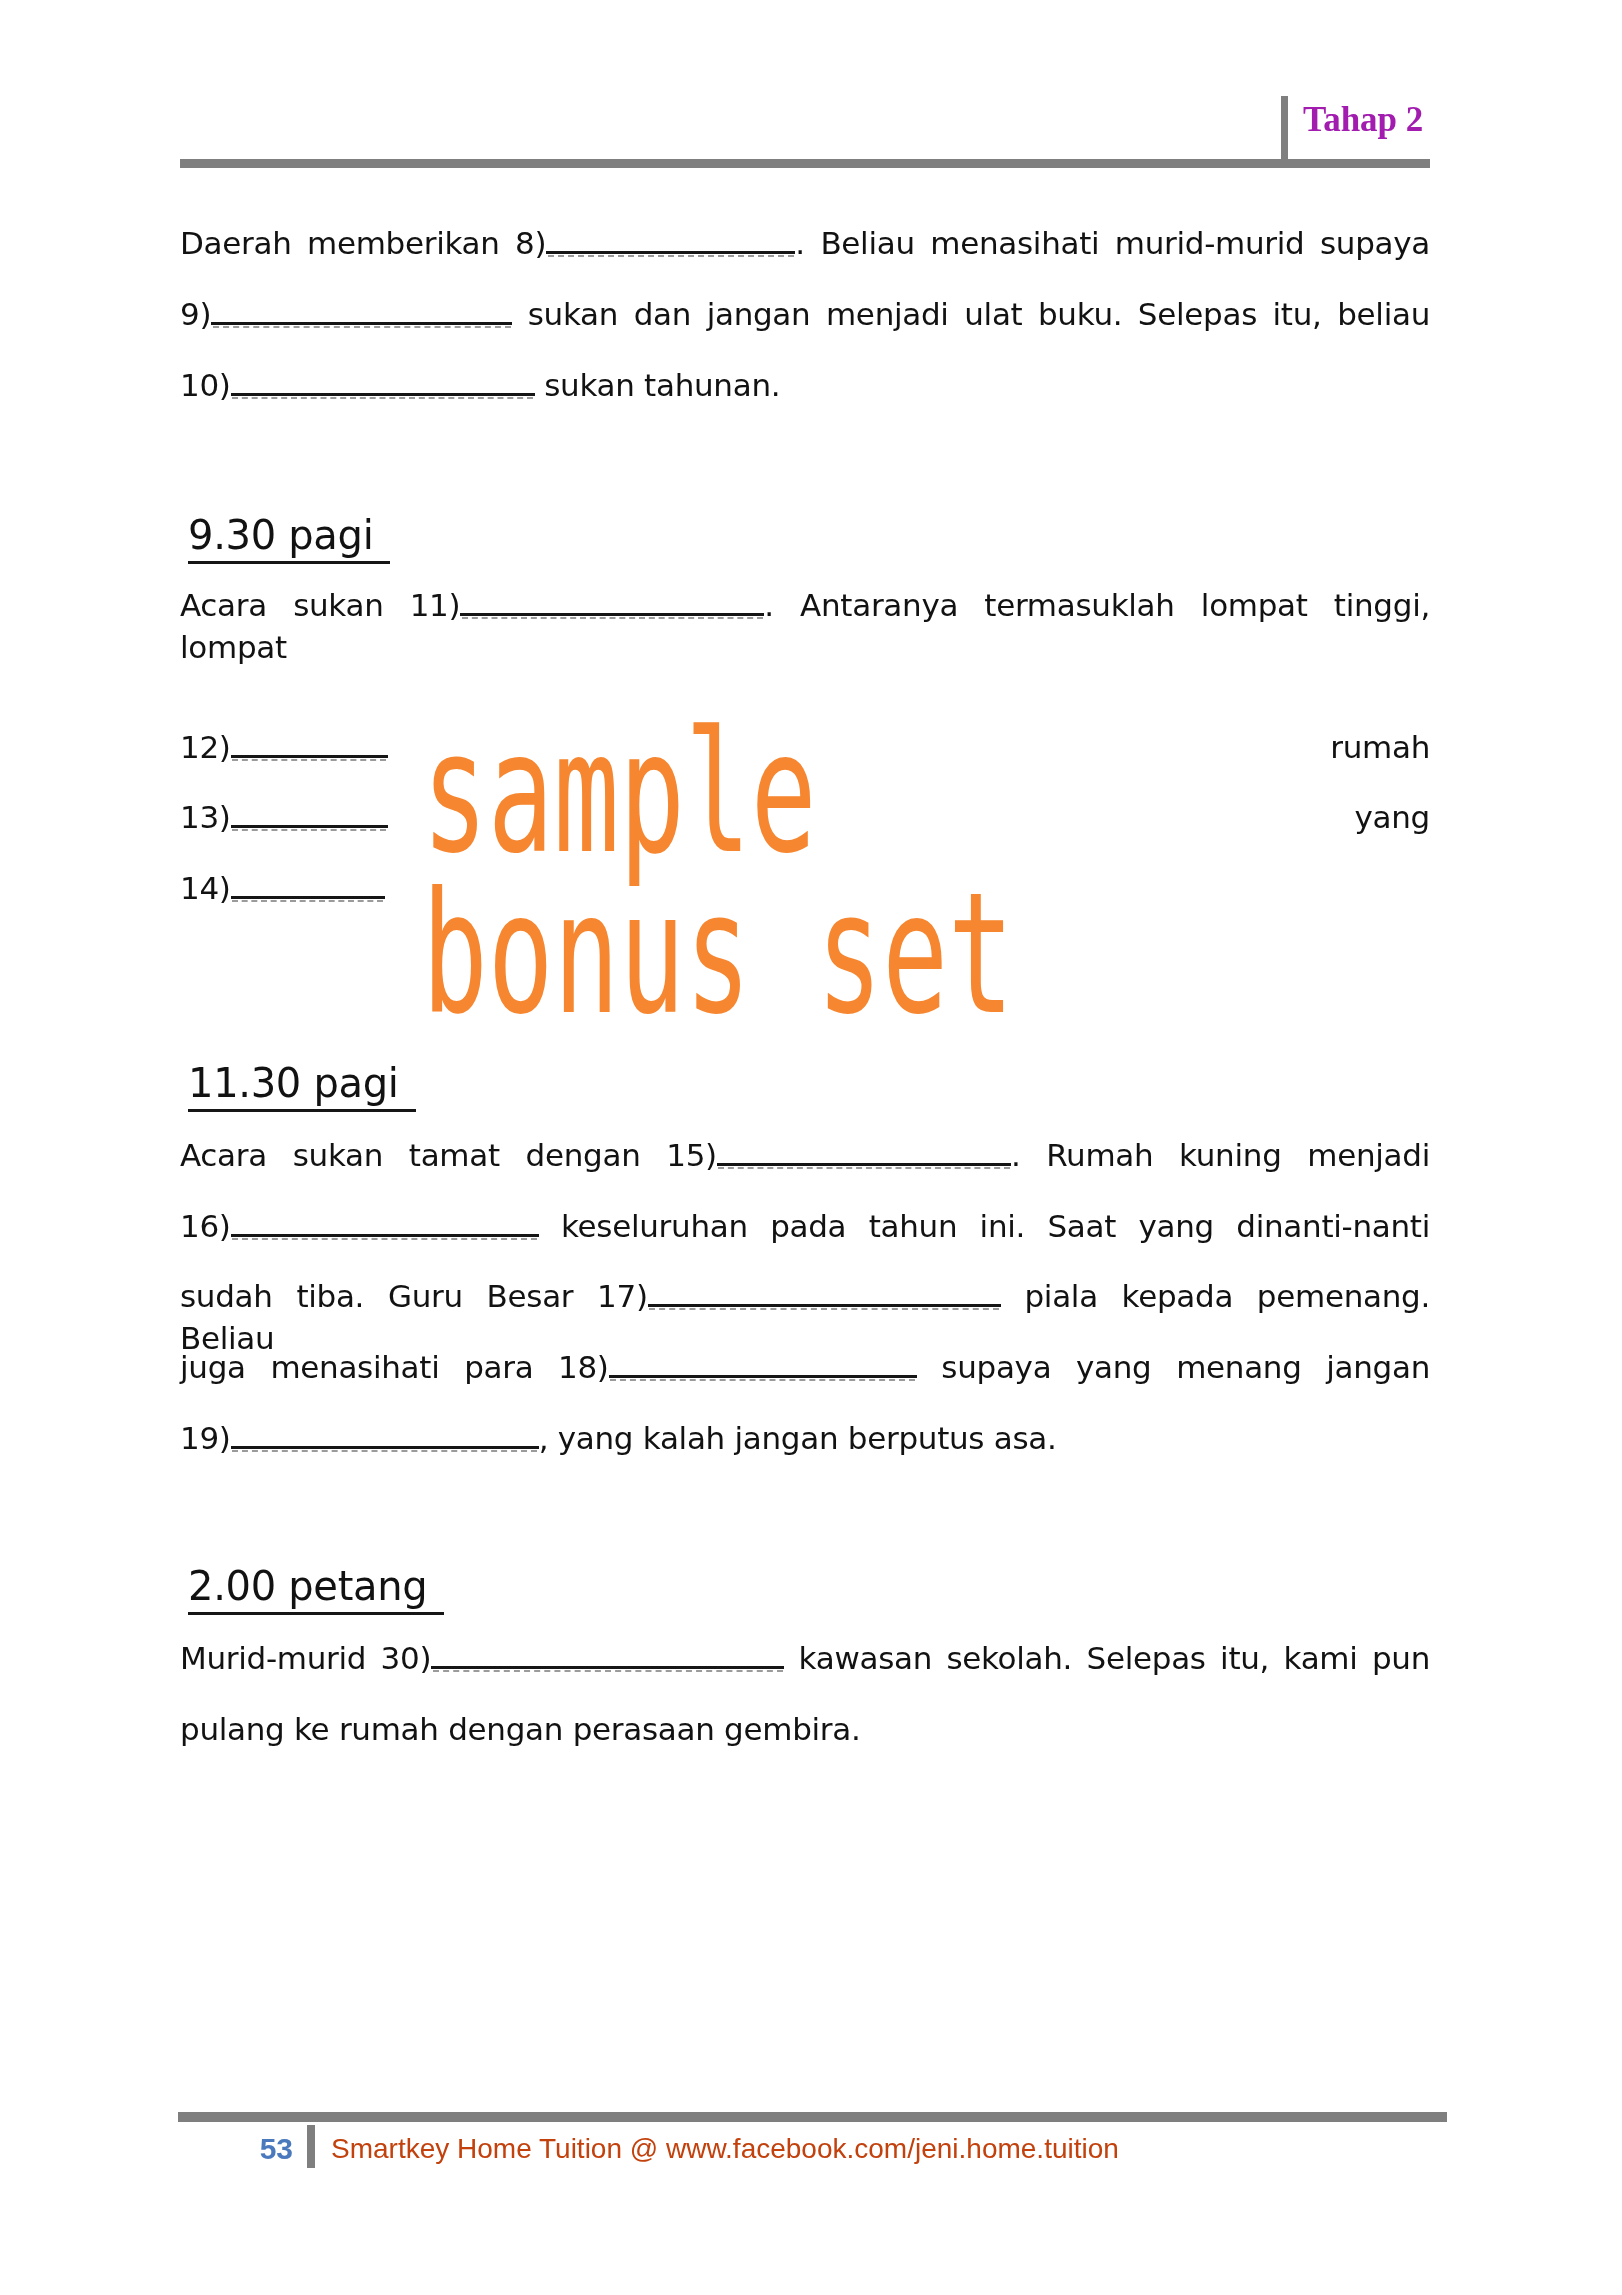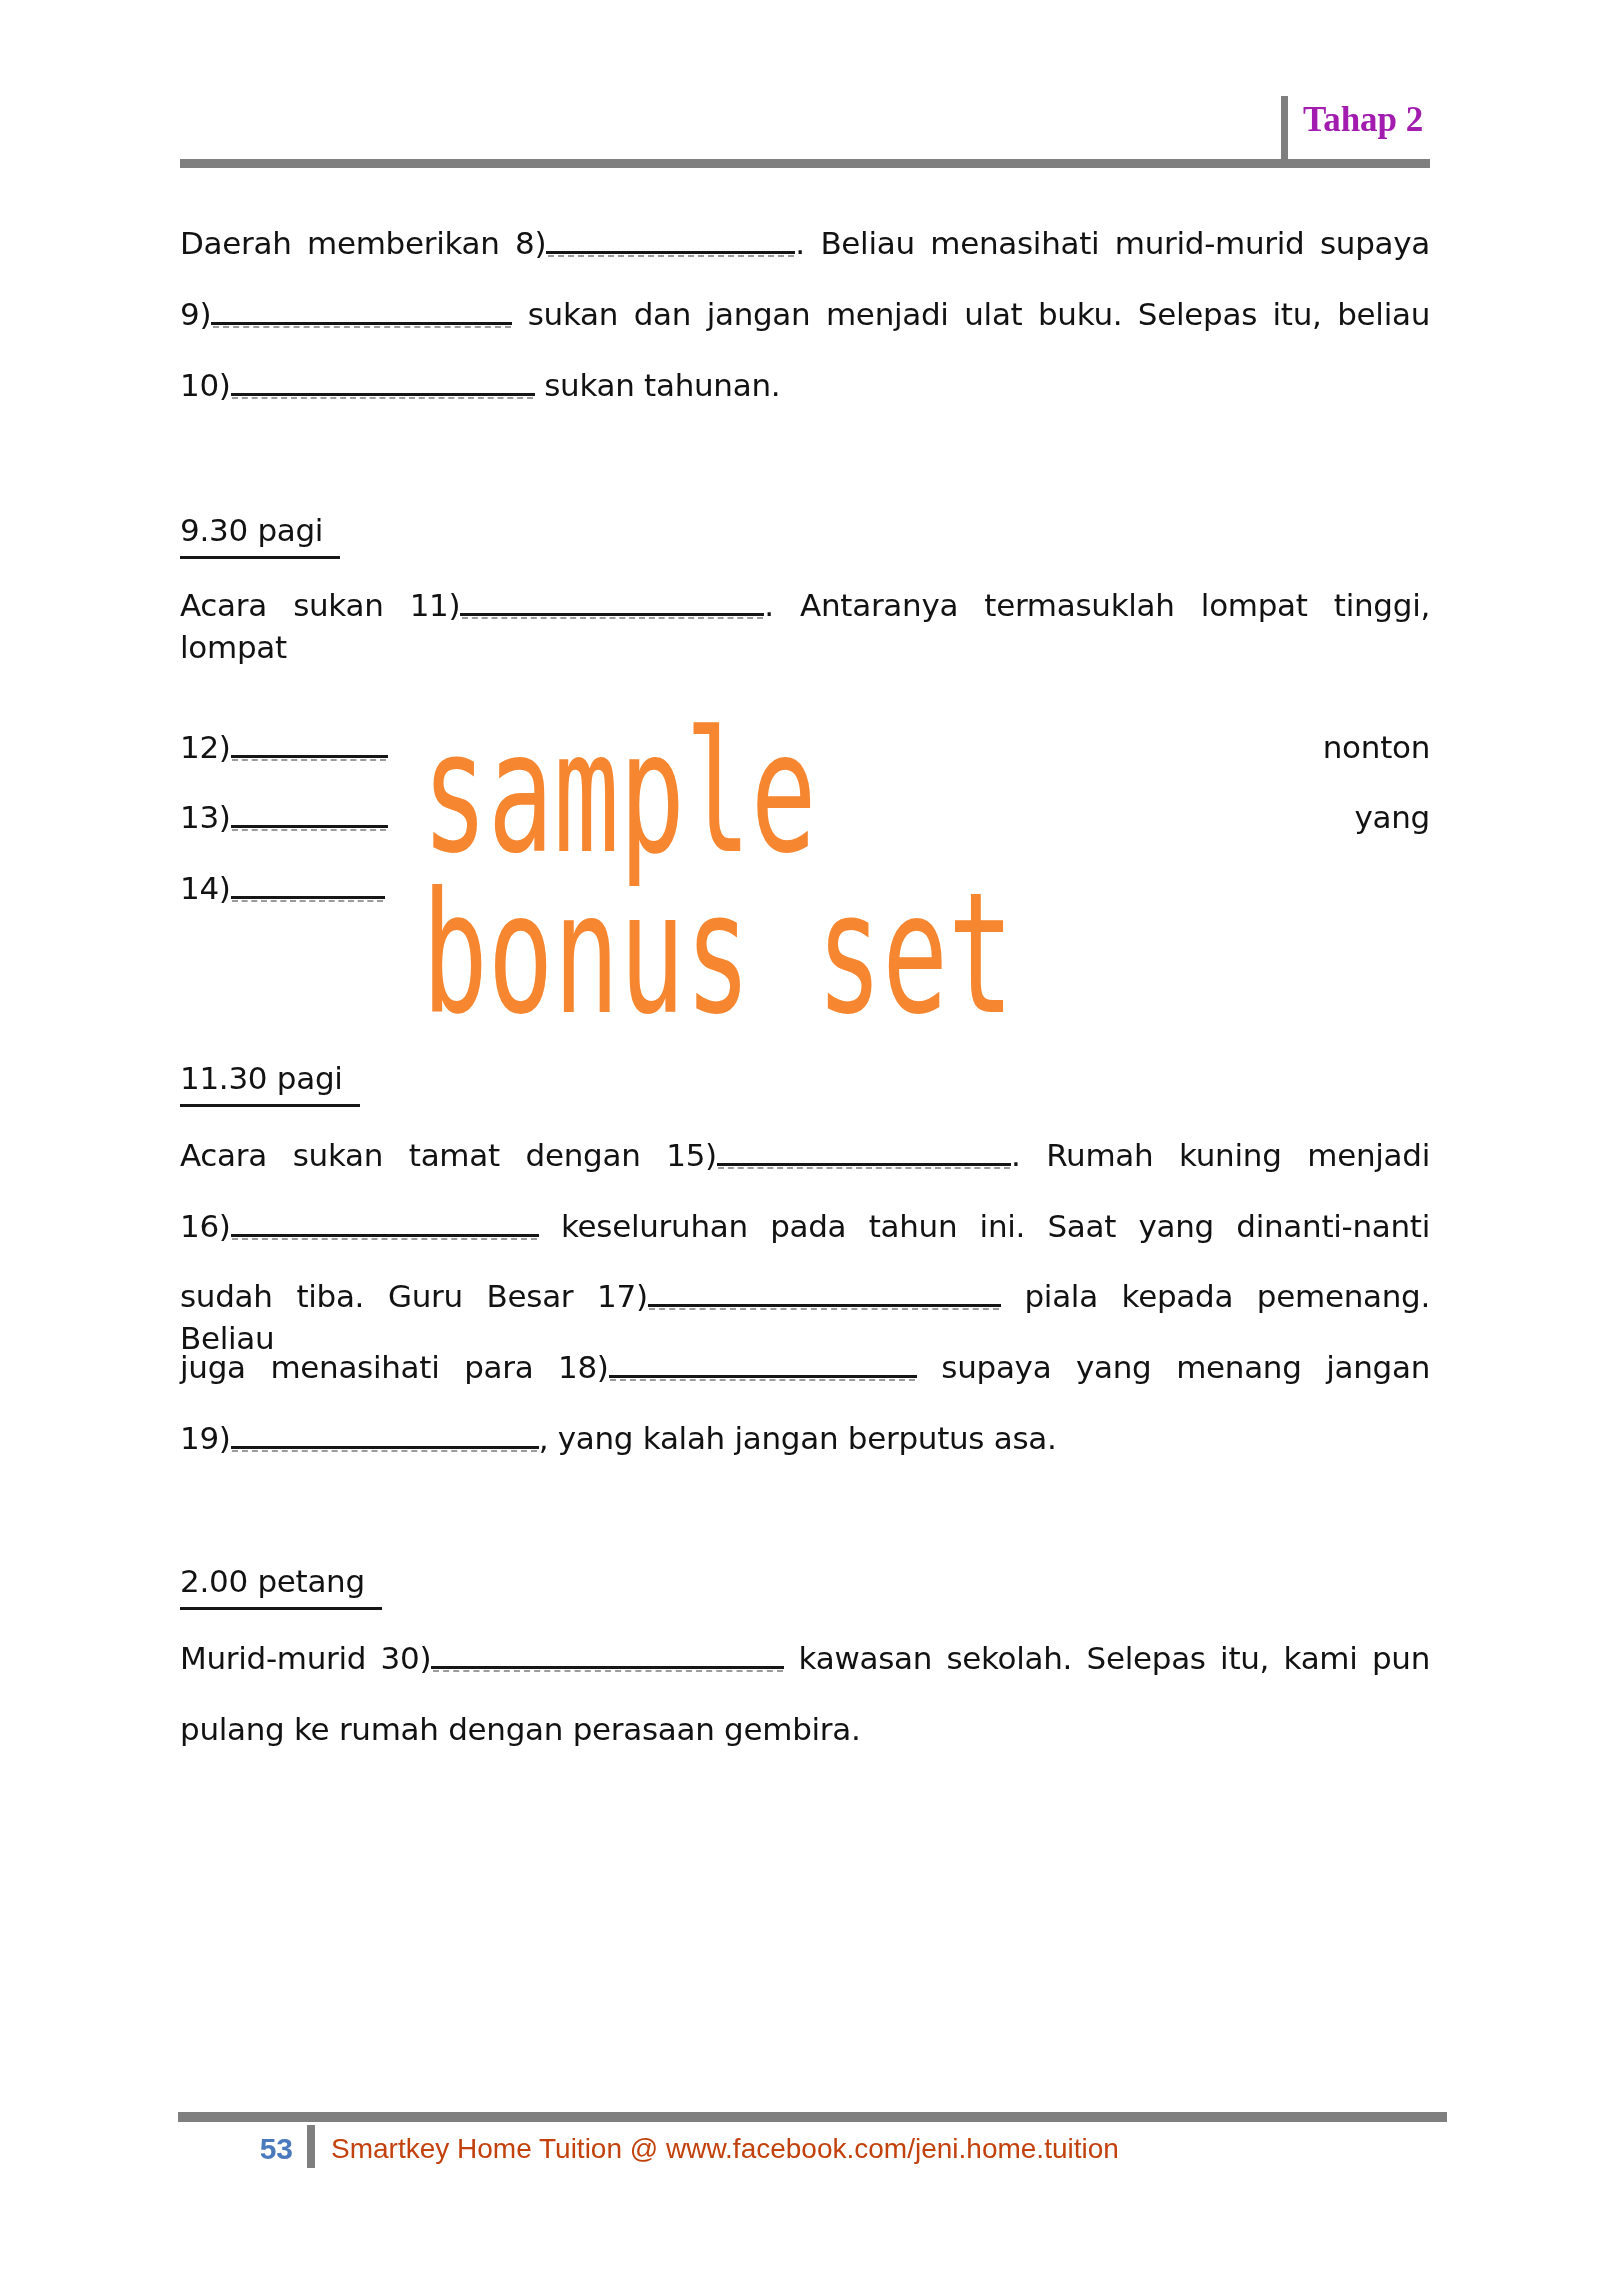--- a/index.html
+++ b/index.html
@@ -17,21 +17,21 @@
   .line{position:absolute;left:180px;width:1250px;height:47px;
         font-size:31px;line-height:42px;color:#121212;letter-spacing:-0.3px;white-space:nowrap;}
   .just{text-align:justify;text-align-last:justify;white-space:normal;}
   .flexline{display:flex;justify-content:space-between;align-items:baseline;}
 
   .blank{display:inline-block;height:6.5px;border-bottom:3.3px solid #161616;
          position:relative;vertical-align:baseline;}
   .blank::after{content:"";position:absolute;left:1.3px;right:1.3px;bottom:-5.9px;
                 border-top:2px dashed #9b9b9b;}
 
-  .shead{position:absolute;left:180px;font-size:31px;color:#121212;letter-spacing:-0.3px;}
+  .shead{position:absolute;left:188px;font-size:40px;color:#121212;letter-spacing:-0.3px;}
   .shead .u{display:inline-block;border-bottom:3.9px solid #161616;
             padding:0 17px 6.5px 0;line-height:37px;}
 
   
   .b8{width:249px;}  .b9{width:301px;}  .b10{width:304px;} .b11{width:304px;}
   .b12{width:157px;} .b13{width:157px;} .b14{width:154px;} .b15{width:294px;}
   .b16{width:308px;} .b17{width:353px;} .b18{width:308px;} .b19{width:308px;}
   .b20{width:353px;}
 
   
@@ -69,21 +69,21 @@
   <div class="h-title">Tahap 2</div>
 
   <div class="line just a1"><span>Daerah memberikan 8)</span><span class="blank b8"></span><span>. Beliau menasihati murid-murid supaya</span></div>
   <div class="line just a2"><span>9)</span><span class="blank b9"></span><span> sukan dan jangan menjadi ulat buku. Selepas itu, beliau</span></div>
   <div class="line a3"><span>10)</span><span class="blank b10"></span><span> sukan tahunan.</span></div>
 
   <div class="shead h930"><span class="u">9.30 pagi</span></div>
   <div class="line just b1"><span>Acara sukan 11)</span><span class="blank b11"></span><span>. Antaranya termasuklah lompat tinggi, lompat</span></div>
   <div class="line flexline b3">
       <span><span>12)</span><span class="blank b12"></span></span>
-      <span>nonton</span>
+      <span>rumah</span>
     </div>
   <div class="line flexline b4">
       <span><span>13)</span><span class="blank b13"></span></span>
       <span>yang</span>
     </div>
   <div class="line b5"><span>14)</span><span class="blank b14"></span></div>
 
   <div class="wm wm1">sample</div>
   <div class="wm wm2">bonus set</div>
 

